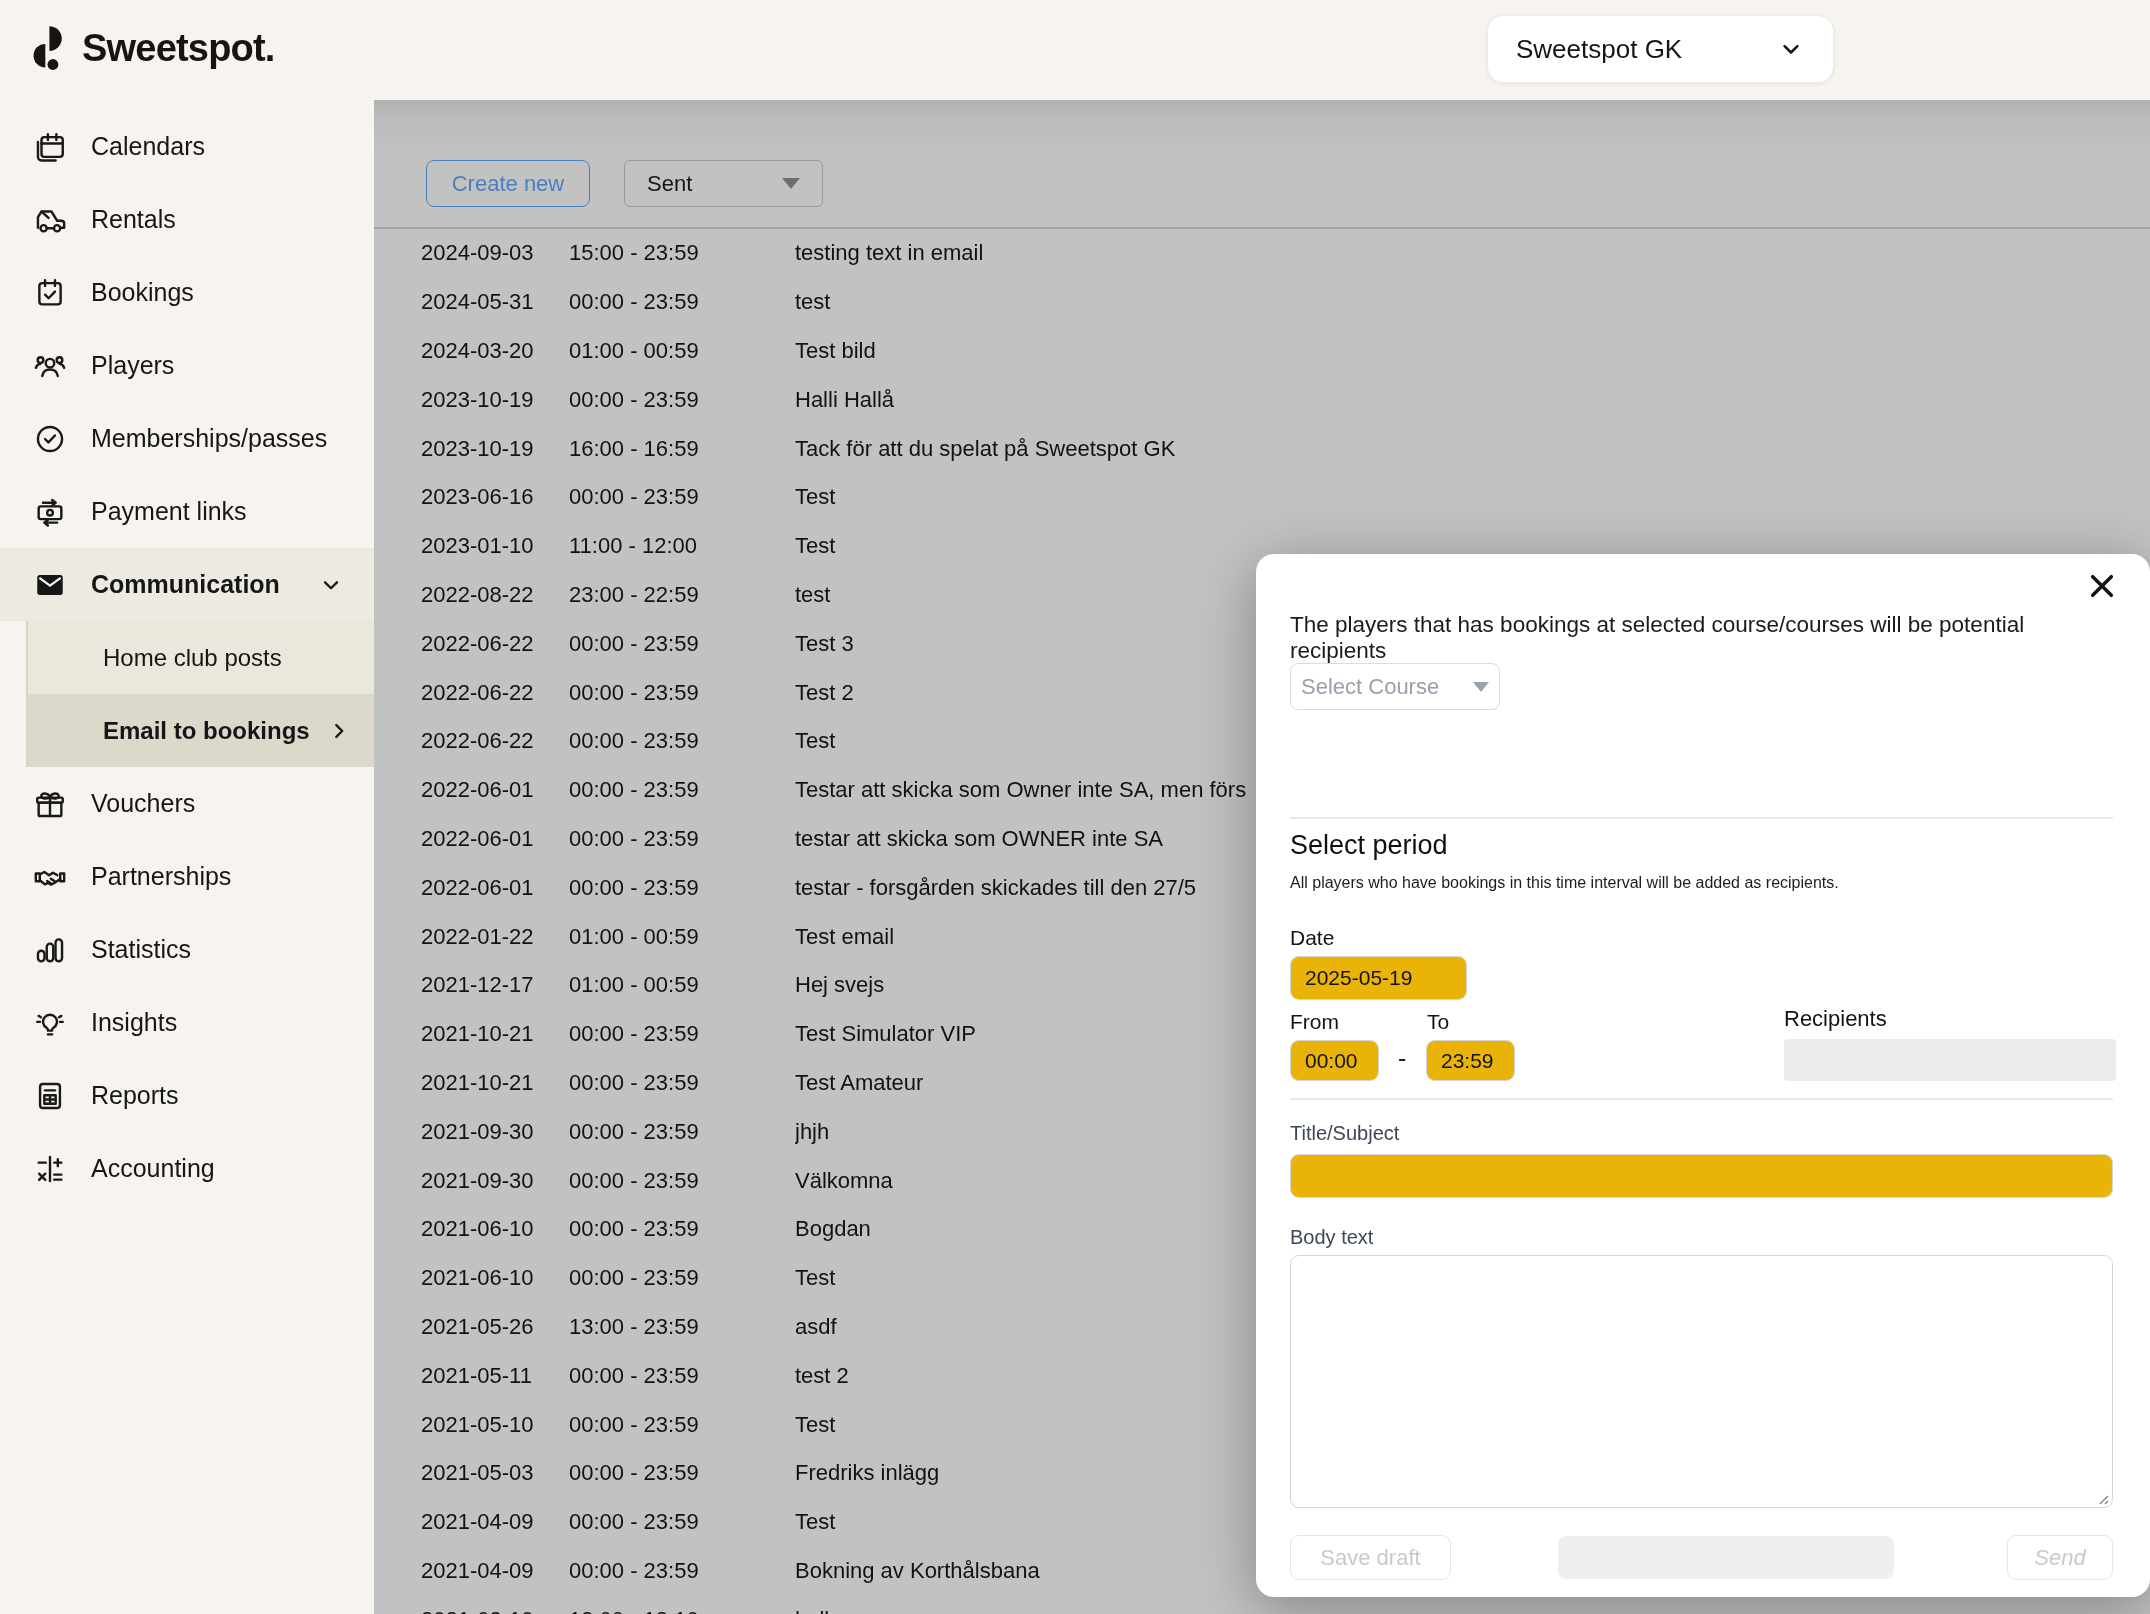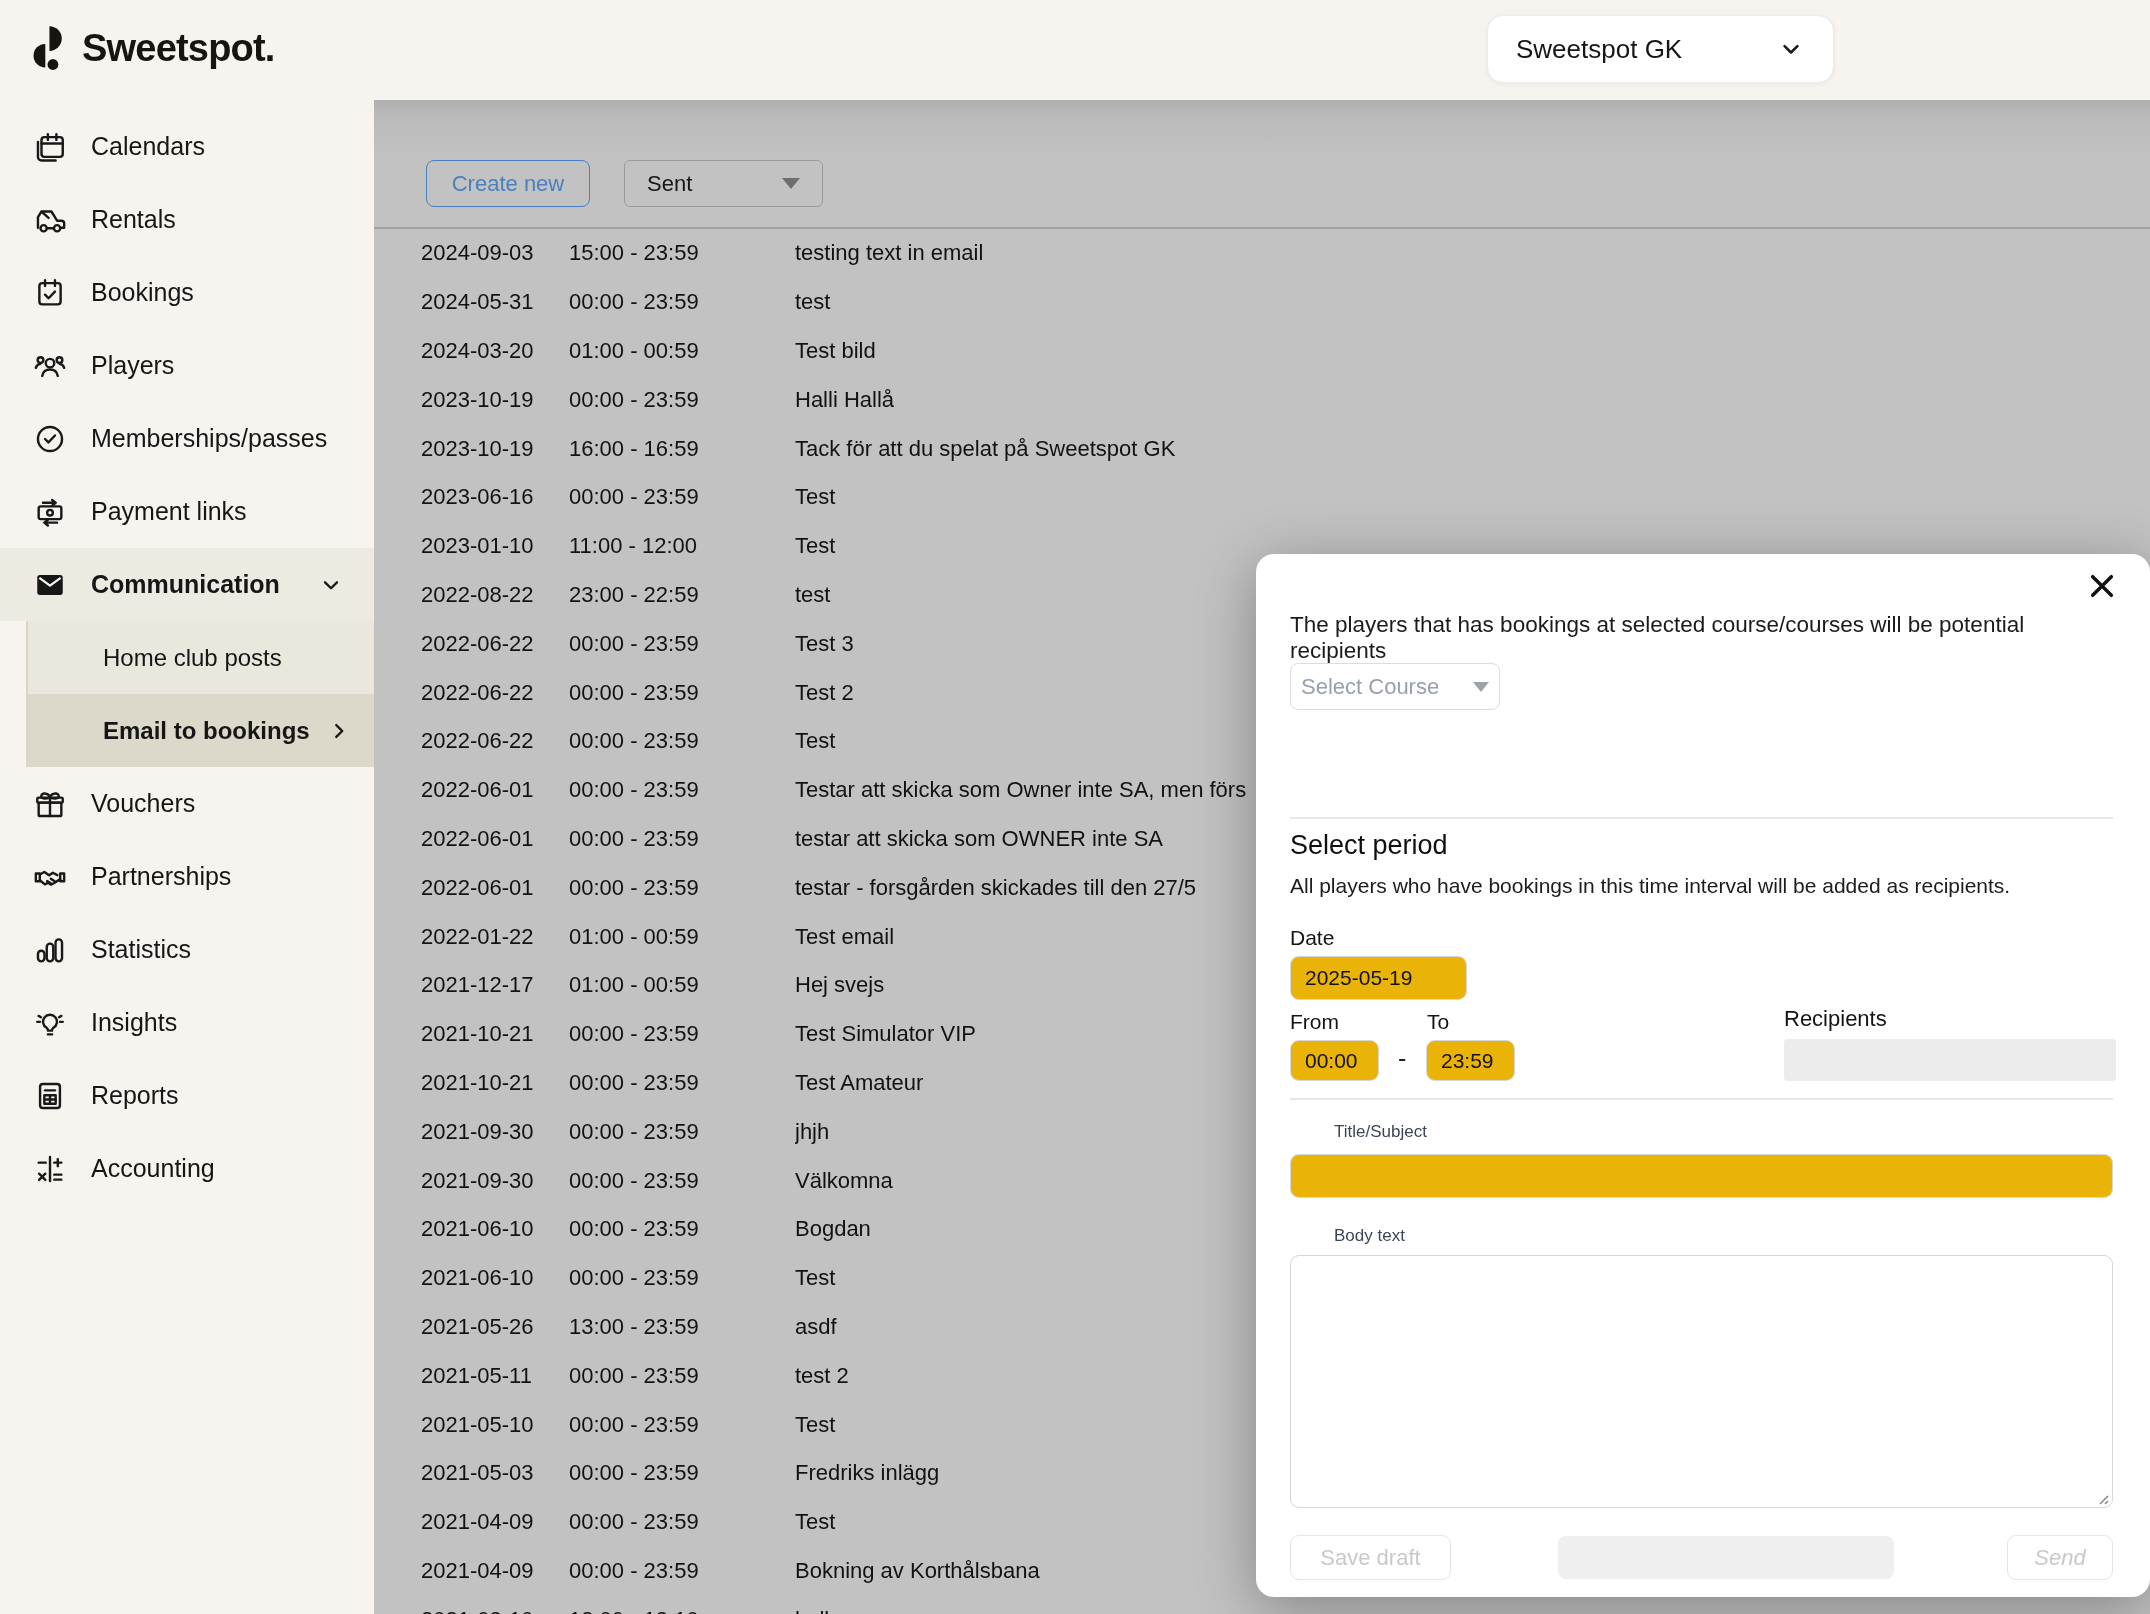--- a/index.html
+++ b/index.html
@@ -60,23 +60,23 @@
   .modal { position:absolute; left:1256px; top:554px; width:894px; height:1043px;
            background:#fff; border-radius:18px; box-shadow:0 12px 60px rgba(0,0,0,0.32); z-index:10; }
   .modal .close { position:absolute; right:32px; top:16px; width:32px; height:32px; cursor:pointer; }
   .modal .info { position:absolute; left:34px; top:58px; width:810px; font-size:22.5px; color:#1b1b1b; }
   .course-select { position:absolute; left:34px; top:109px; width:210px; height:47px;
     border:1.5px solid #dcdcdc; border-radius:8px; display:flex; align-items:center;
     justify-content:space-between; padding:0 10px; color:#97a0ab; font-size:22px; cursor:pointer; }
   .course-select .tri { border-top-color:#9aa2ad; border-left-width:8px; border-right-width:8px; border-top-width:10px; }
   .m-hr { position:absolute; left:34px; width:823px; height:1.5px; background:#e7e7e7; }
   .sp-head { position:absolute; left:34px; top:276px; font-size:27px; font-weight:500; color:#101010; }
-  .sp-desc { position:absolute; left:34px; top:320px; font-size:21px; color:#1d1d1d; }
+  .sp-desc { position:absolute; left:34px; top:320px; font-size:16px; color:#1d1d1d; }
   .f-label { position:absolute; font-size:21px; color:#141414; }
-  .f-label.dim { color:#3d4656; font-size:17px;margin-left:44px; }
+  .f-label.dim { color:#3d4656; font-size:20px; }
   .m-input { position:absolute; border:1.5px solid #d6d6d6; border-radius:9px; font-size:21px;
              font-family:inherit; color:#141414; padding:0 14px; background:#eab308; }
   .range-dash { position:absolute; left:142px; top:490px; font-size:25px; color:#222; }
   .recipients-box { position:absolute; left:528px; top:485px; width:332px; height:42px; background:#ececec; border-radius:4px; }
   .m-textarea { position:absolute; left:34px; top:701px; width:823px; height:253px;
                 border:1.5px solid #d6d6d6; border-radius:9px; resize:none; font-family:inherit; font-size:21px; padding:10px 14px; }
   .resize-handle { position:absolute; left:838px; top:936px; width:16px; height:16px; pointer-events:none; }
   .m-btn { position:absolute; top:981px; height:45px; background:#fff; border:1.5px solid #e5e5e5;
            border-radius:9px; color:#c9c9c9; font-size:22px; font-family:inherit; cursor:pointer; }
   .btn-savedraft { left:34px; width:161px; }

